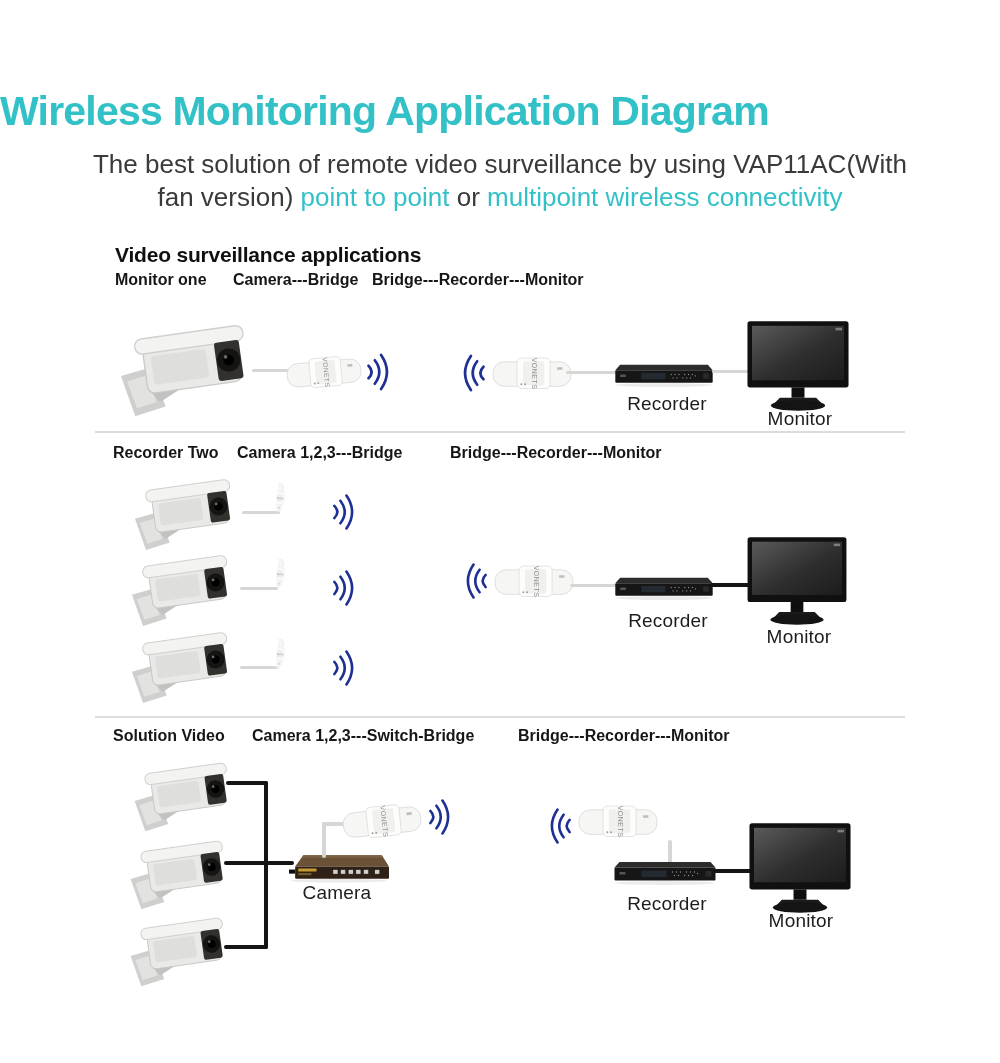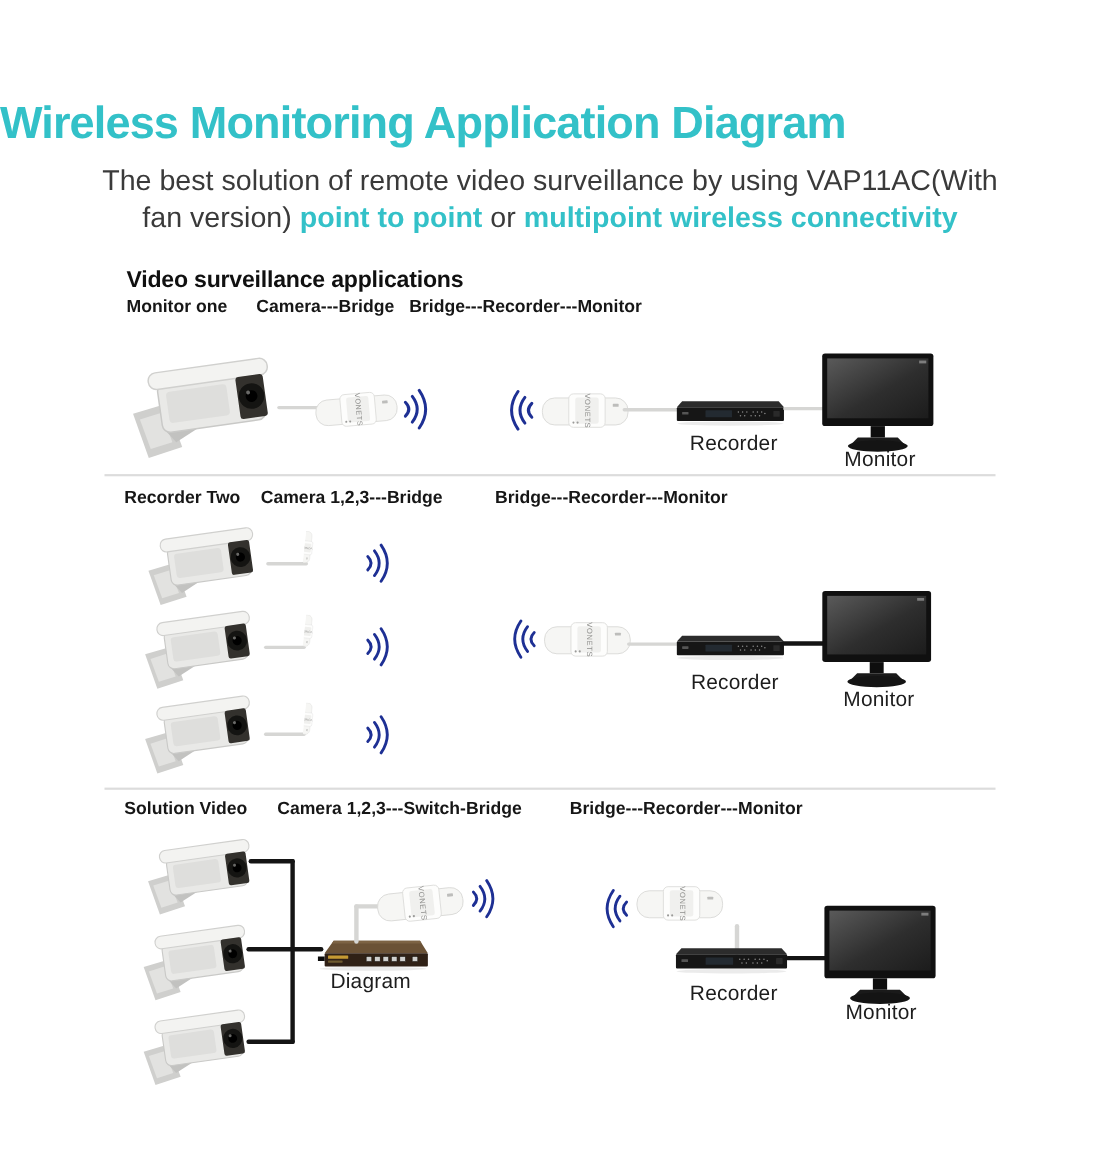--- a/index.html
+++ b/index.html
@@ -10,21 +10,21 @@
   
   .title{
     position:absolute; left:0; top:88px; width:1000px; 
     font-size:41px; font-weight:700; letter-spacing:-0.8px; color:var(--accent);
     margin:0;
   }
   .subtitle{
     position:absolute; left:0; top:148px; width:1000px; text-align:center;
     font-size:26px; line-height:33px; color:#3a3a3a; font-weight:400;
   }
-  .subtitle .hl{ color:var(--accent); font-weight:700; }
+  .subtitle .hl{ color:var(--accent); font-weight:400; }
   .heading{
     position:absolute; left:115px; top:243px; margin:0;
     font-size:21px; font-weight:700; color:#101010; letter-spacing:-0.2px;
   }
   
   .sh{ position:absolute; white-space:nowrap; font-size:16px; font-weight:700; color:#161616; }
   
   .dev{ position:absolute; }
   .cable{ position:absolute; background:#d6d6d4; border-radius:2px; }
   .cable.dark{ background:#141414; }
@@ -258,21 +258,21 @@
     </svg>
   <div class="cable dark" style="left:226px; top:781px; width:42px; height:4px;"></div>
   <div class="cable dark" style="left:224px; top:861px; width:44px; height:4px;"></div>
   <div class="cable dark" style="left:224px; top:945px; width:44px; height:4px;"></div>
   <div class="cable dark" style="left:264px; top:781px; width:4px; height:168px;"></div>
   <div class="cable dark" style="left:264px; top:861px; width:30px; height:4px;"></div>
 
   <svg class="dev" style="left:288px; top:850px; width:102px; height:34px;">
       <use href="#switch"></use>
     </svg>
-  <div class="devlabel" style="left:262px; top:882px;">Diagram</div>
+  <div class="devlabel" style="left:262px; top:882px;">Camera</div>
 
   <div class="cable" style="left:322px; top:822px; width:26px; height:4px;"></div>
   <div class="cable" style="left:322px; top:822px; width:4px; height:36px;"></div>
   <svg class="dev tilt-l2" style="left:342px; top:800px; width:80px; height:42px;">
       <use href="#bridgeH"></use>
     </svg>
   <svg class="dev" style="left:426px; top:797px; width:26px; height:40px;">
       <use href="#wifi"></use>
     </svg>
 

